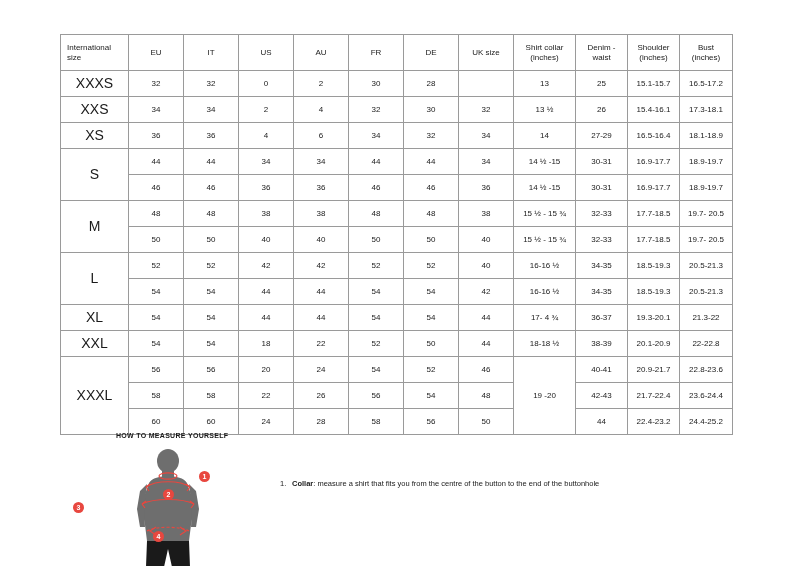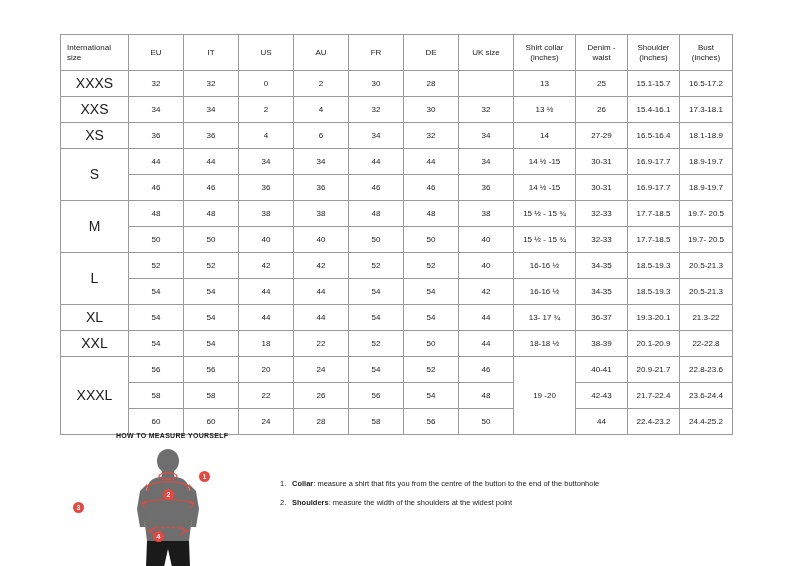--- a/index.html
+++ b/index.html
@@ -285,21 +285,21 @@
           </tr>
           <tr>
             <td class="intl">XL</td>
             <td>54</td>
             <td>54</td>
             <td>44</td>
             <td>44</td>
             <td>54</td>
             <td>54</td>
             <td>44</td>
-            <td>13- 17 ¾</td>
+            <td>17- 4 ¾</td>
             <td>36-37</td>
             <td>19.3-20.1</td>
             <td>21.3-22</td>
           </tr>
           <tr>
             <td class="intl">XXL</td>
             <td>54</td>
             <td>54</td>
             <td>18</td>
             <td>22</td>
@@ -386,20 +386,17 @@
         </svg>
         <div class="callout" style="left:83px; top:22px;">1</div>
         <div class="callout" style="left:47px; top:40px;">2</div>
         <div class="callout" style="left:-43px; top:53px;">3</div>
         <div class="callout" style="left:37px; top:82px;">4</div>
       </div>
       <ul class="instructions">
         <li>
           <span class="num">1.</span><b>Collar</b><span>: measure a shirt that fits you from the centre of the button to the end of the buttonhole</span>
         </li>
-        <li>
-          <span class="num">2.</span><b>Shoulders</b><span>: measure the width of the shoulders at the widest point</span>
-        </li>
       </ul>
     </div>
   </div>
 
 </div>
 
 </body></html>

